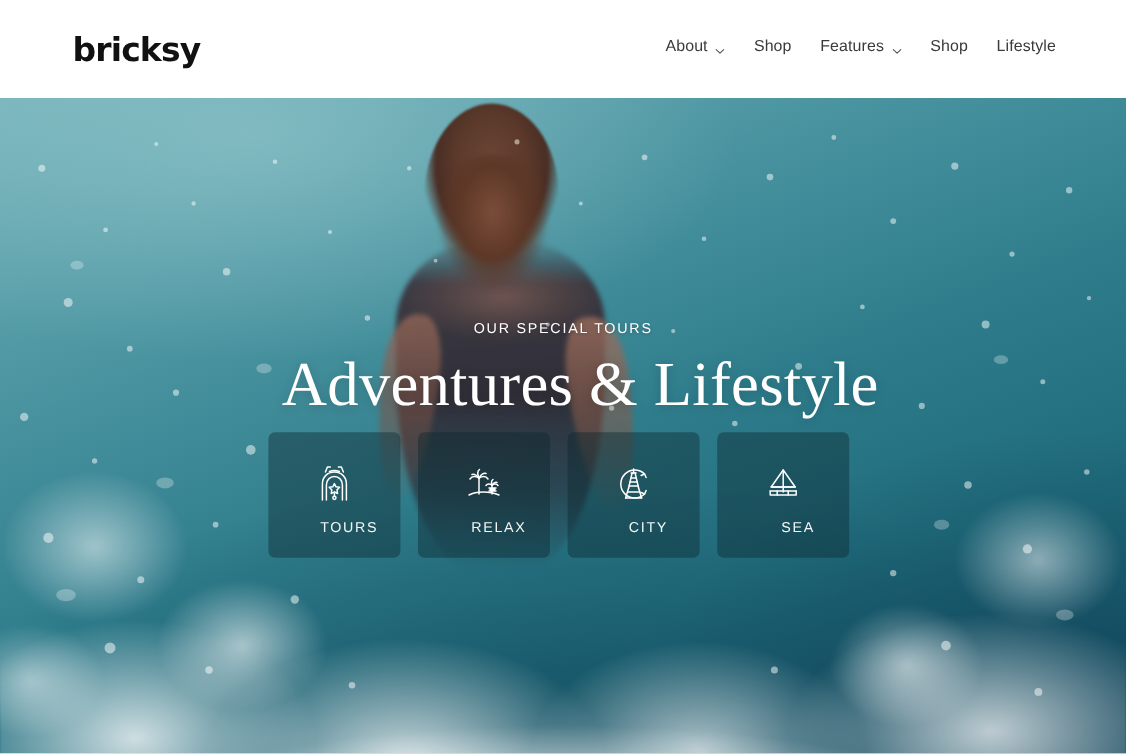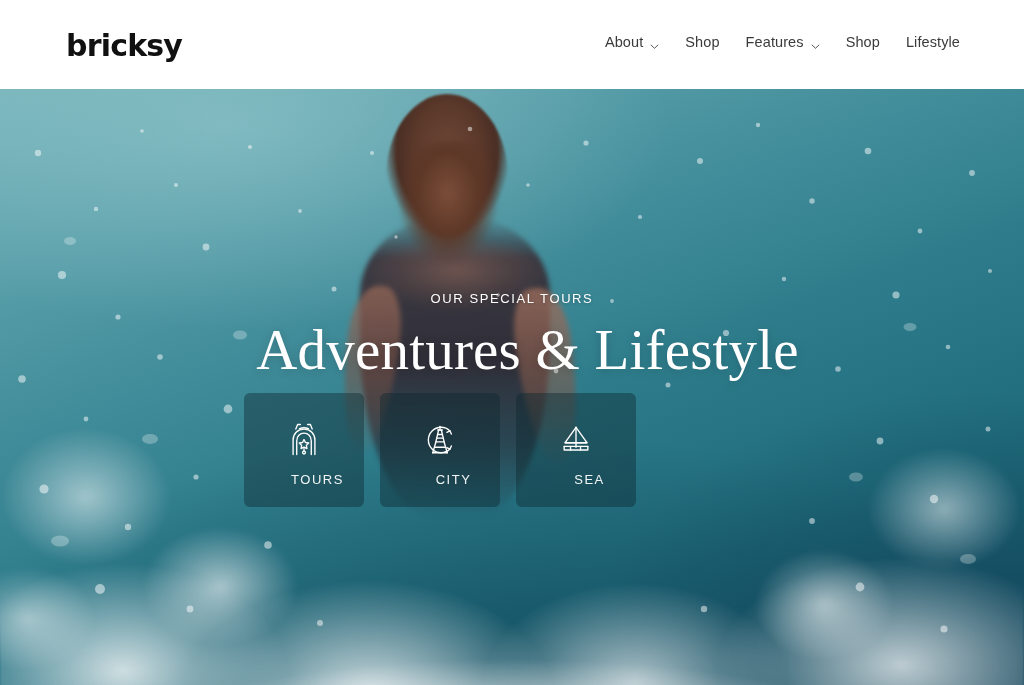--- a/index.html
+++ b/index.html
@@ -326,20 +326,40 @@
             <path d="M31 10 L29 5 L26 5"></path>
             <path d="M17 9.5 Q22 7.5 27 9.5"></path>
             <path d="M22 21.5 l1.6 3.3 3.6 .5 -2.6 2.6 .6 3.6 -3.2 -1.7 -3.2 1.7 .6 -3.6 -2.6 -2.6 3.6 -.5 z"></path>
             <path d="M22 31.5 V34.5"></path>
             <circle cx="22" cy="35.8" r="1.6"></circle>
           </svg>
         </div>
         <div class="card-label">TOURS</div>
       </div>
 
+      <div class="card">
+        <div class="card-icon">
+          <svg viewBox="0 0 44 44" width="40" height="40" fill="none" stroke="#ffffff" stroke-width="1.5" stroke-linecap="round" stroke-linejoin="round">
+            <path d="M17 32 V16"></path>
+            <path d="M17 16 C12.5 13.5 9.5 14.5 8 17"></path>
+            <path d="M17 16 C21.5 13.5 24.5 14.5 26 17"></path>
+            <path d="M17 16 C15 11.5 15.5 9 17.5 7.5"></path>
+            <path d="M17 16 C19.5 12 22 11 24 11.5"></path>
+            <path d="M17 16 C14 12.5 11.5 12 10 12.5"></path>
+            <path d="M30 32 V23"></path>
+            <path d="M30 23 C27 21.5 25 22 24 23.5"></path>
+            <path d="M30 23 C33 21.5 35 22 36 23.5"></path>
+            <path d="M30 23 C29 20 29.5 18.5 31 17.5"></path>
+            <path d="M30 23 C32 20.5 34 20 35 20.5"></path>
+            <path d="M7 33 C14 29 28 29 37 33"></path>
+            <path d="M27 26 h7 M27 29 h7 M28 27.5 h5"></path>
+          </svg>
+        </div>
+        <div class="card-label">RELAX</div>
+      </div>
 
       <div class="card">
         <div class="card-icon">
           <svg viewBox="0 0 44 44" width="40" height="40" fill="none" stroke="#ffffff" stroke-width="1.5" stroke-linecap="round" stroke-linejoin="round">
             <path d="M33 12 A14 14 0 1 0 33 32"></path>
             <path d="M33 12 l-3.5 1.5 M33 12 l1.5 3.5"></path>
             <path d="M33 32 l-3.5 -1.5 M33 32 l1.5 -3.5"></path>
             <path d="M22 7 V11"></path>
             <path d="M19.5 11 h5"></path>
             <path d="M20.5 11 L17 26 M23.5 11 L27 26"></path>

